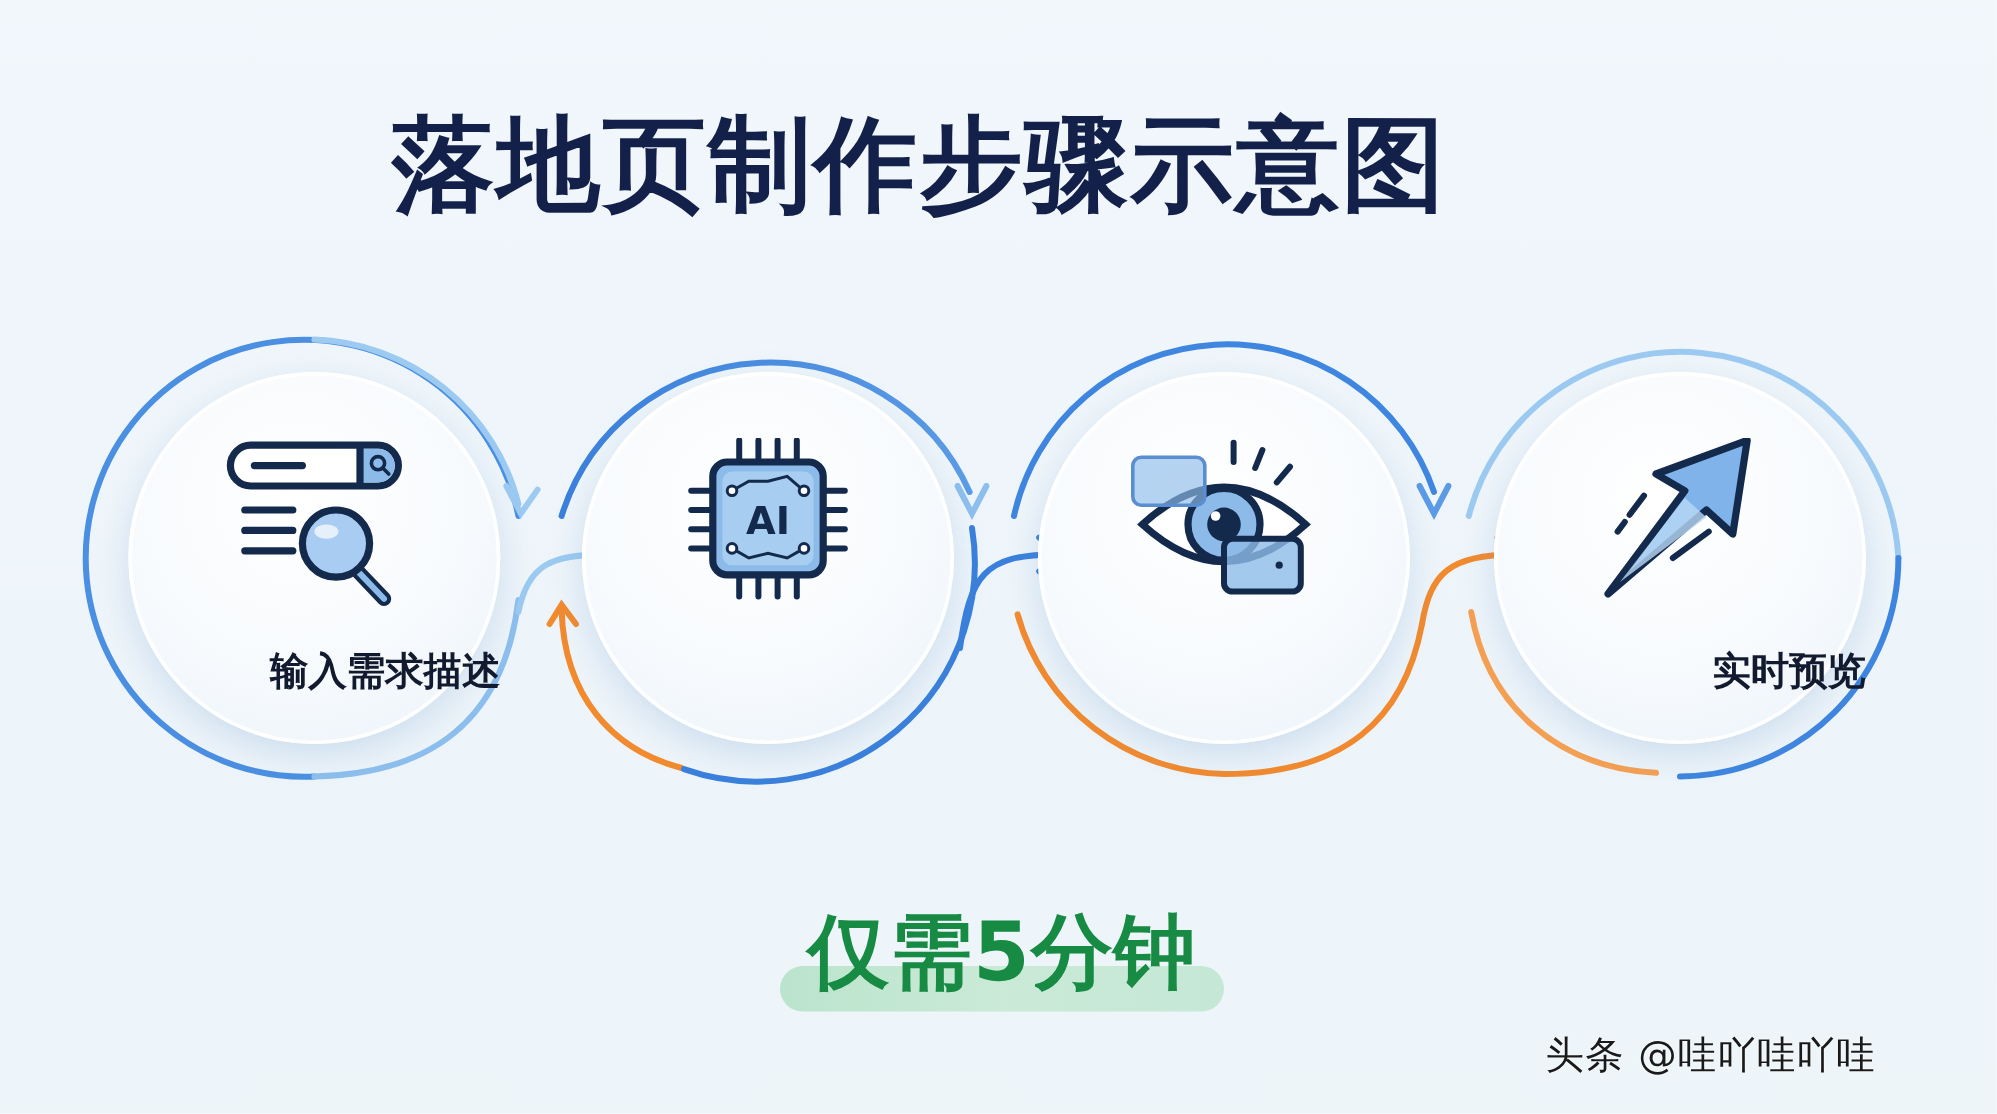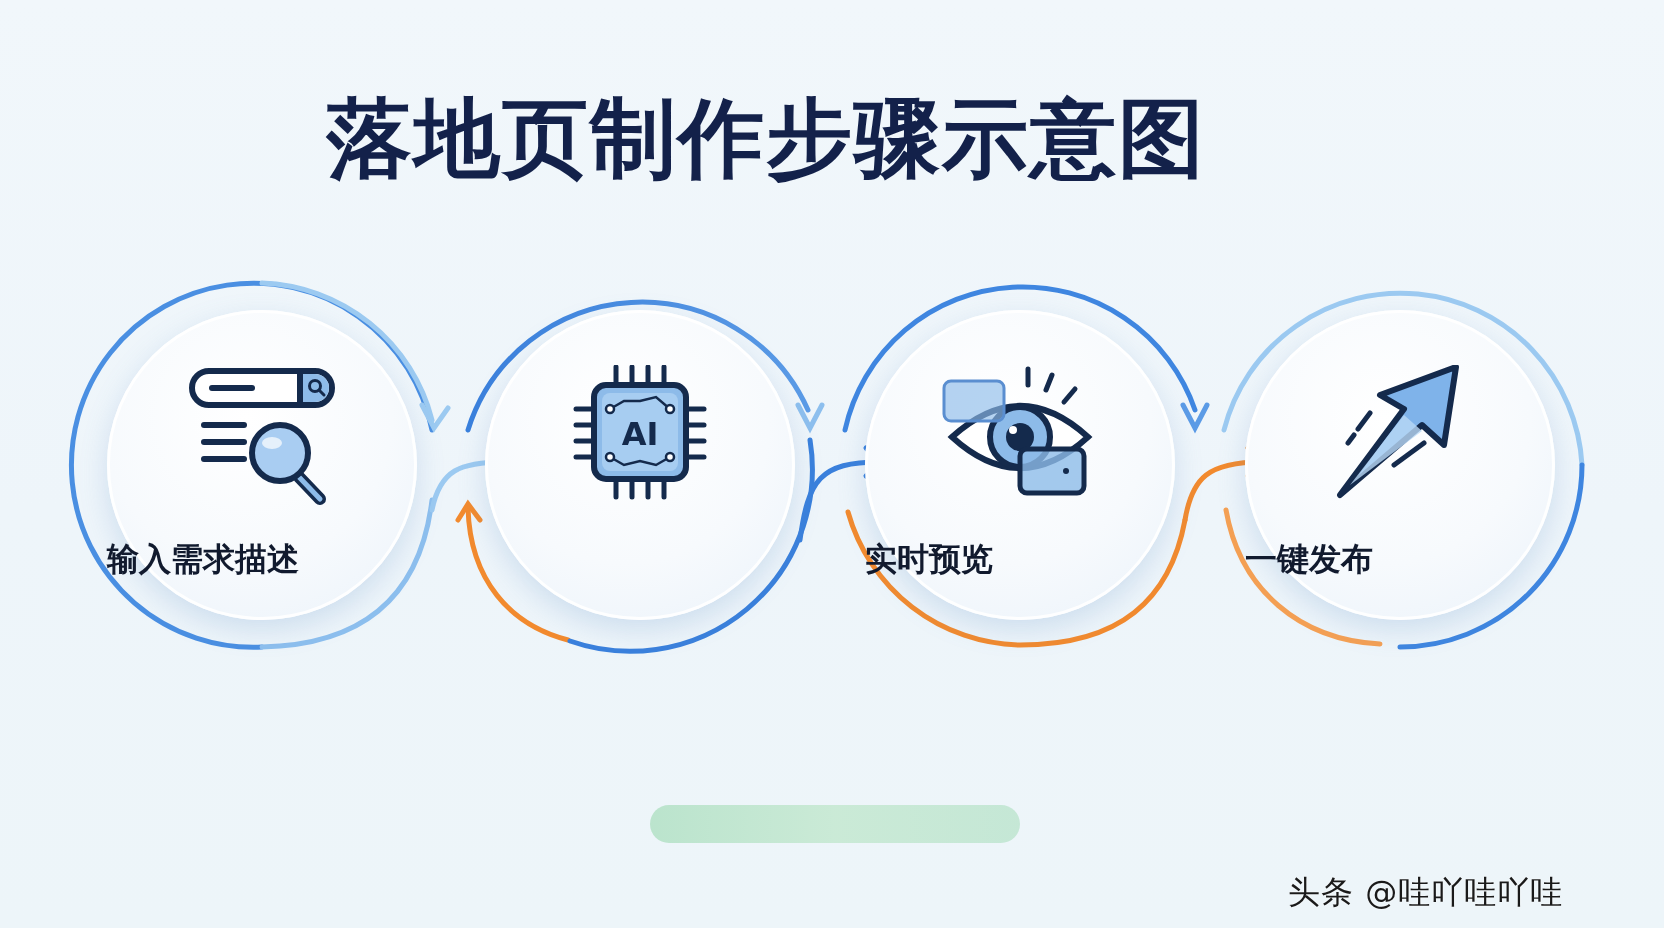--- a/index.html
+++ b/index.html
@@ -12,38 +12,38 @@
       position: absolute; left: 0; top: 88px; width: 1532px; text-align: center;
       font-size: 86px; font-weight: bold; color: #13214a; letter-spacing: 2px; line-height: 100px;
     }
     .diagram { position: absolute; left: 0; top: 0; width: 1664px; height: 928px; }
     .step {
       position: absolute; width: 310px; height: 310px; border-radius: 50%;
       background: radial-gradient(circle at 45% 35%, #ffffff 0%, #f7fafd 55%, #eaf2fa 100%);
       box-shadow: 0 10px 28px rgba(90,140,200,0.22), inset 0 0 0 3px rgba(255,255,255,0.9);
     }
     .step-label {
-      position: absolute; left: 0; width: 310px; top: 228px; text-align: left;
+      position: absolute; left: 0; width: 310px; top: 228px; text-align: right;
       font-size: 32px; font-weight: bold; color: #111a2e;
     }
     .step-icon { position: absolute; left: 75px; top: 55px; width: 160px; height: 140px; }
     .badge-wrap {
       position: absolute; left: 650px; top: 750px; width: 370px; height: 100px;
     }
     .badge-pill {
       position: absolute; left: 0; top: 55px; width: 370px; height: 38px; border-radius: 19px;
       background: linear-gradient(90deg, rgba(170,222,190,0.75), rgba(196,232,208,0.85), rgba(170,222,190,0.6));
     }
     .badge-text {
       position: absolute; left: 0; top: 0; width: 370px; text-align: center;
       font-size: 68px; font-weight: bold; color: #178a44; line-height: 90px; letter-spacing: 1px;
     }
     .watermark {
       position: absolute; left: 1288px; top: 858px; font-size: 32px; color: #1a1a1a;
-      text-shadow: 0 0 2px #ffffff; letter-spacing: 1px; margin-top: 13px;
+      text-shadow: 0 0 2px #ffffff; letter-spacing: 1px;
     }
   </style>
 </head>
 <body>
 
 <div class="title">落地页制作步骤示意图</div>
 
 <svg class="diagram" width="1664" height="928" viewBox="0 0 1664 928">
   <defs>
     <linearGradient id="gLight" x1="0" y1="0" x2="1" y2="0">
@@ -151,33 +151,33 @@
       <line x1="135" y1="24" x2="124" y2="37"></line>
     </g>
     <path d="M 12 72 Q 80 10 148 72 Q 80 134 12 72 Z" fill="#ffffff" stroke="#142a4c" stroke-width="6"></path>
     <circle cx="80" cy="72" r="30" fill="#8dbbe9" stroke="#142a4c" stroke-width="6"></circle>
     <circle cx="80" cy="72" r="14" fill="#142a4c"></circle>
     <circle cx="73" cy="65" r="4" fill="#ffffff"></circle>
     <rect x="4" y="16" width="60" height="40" rx="7" fill="rgba(141,187,233,0.65)" stroke="#5a8ed0" stroke-width="3"></rect>
     <rect x="80" y="84" width="64" height="44" rx="7" fill="rgba(141,187,233,0.8)" stroke="#142a4c" stroke-width="5"></rect>
     <circle cx="126" cy="106" r="3" fill="#142a4c"></circle>
   </svg>
-  <div class="step-label">实时预览</div>
 </div>
 
 <div class="step" style="left:1245px; top:310px;">
   <svg class="step-icon" viewBox="0 0 160 140">
     <polygon points="20,130 84,44 60,30 136,2 124,80 102,60" fill="#7fb3ea" stroke="#142a4c" stroke-width="6" stroke-linejoin="round"></polygon>
     <polygon points="30,120 84,50 102,66" fill="#b9d8f5" opacity="0.8"></polygon>
     <g stroke="#142a4c" stroke-width="5" stroke-linecap="round">
       <line x1="50" y1="48" x2="38" y2="64"></line>
       <line x1="34" y1="70" x2="28" y2="78"></line>
       <line x1="74" y1="100" x2="104" y2="78"></line>
     </g>
   </svg>
-  <div class="step-label">一键发布</div>
+  <div class="step-label">实时预览</div>
 </div>
 
 <div class="badge-wrap">
   <div class="badge-pill"></div>
+  <div class="badge-text">仅需5分钟</div>
 </div>
 
 <div class="watermark">头条 @哇吖哇吖哇</div>
 
 </body></html>

